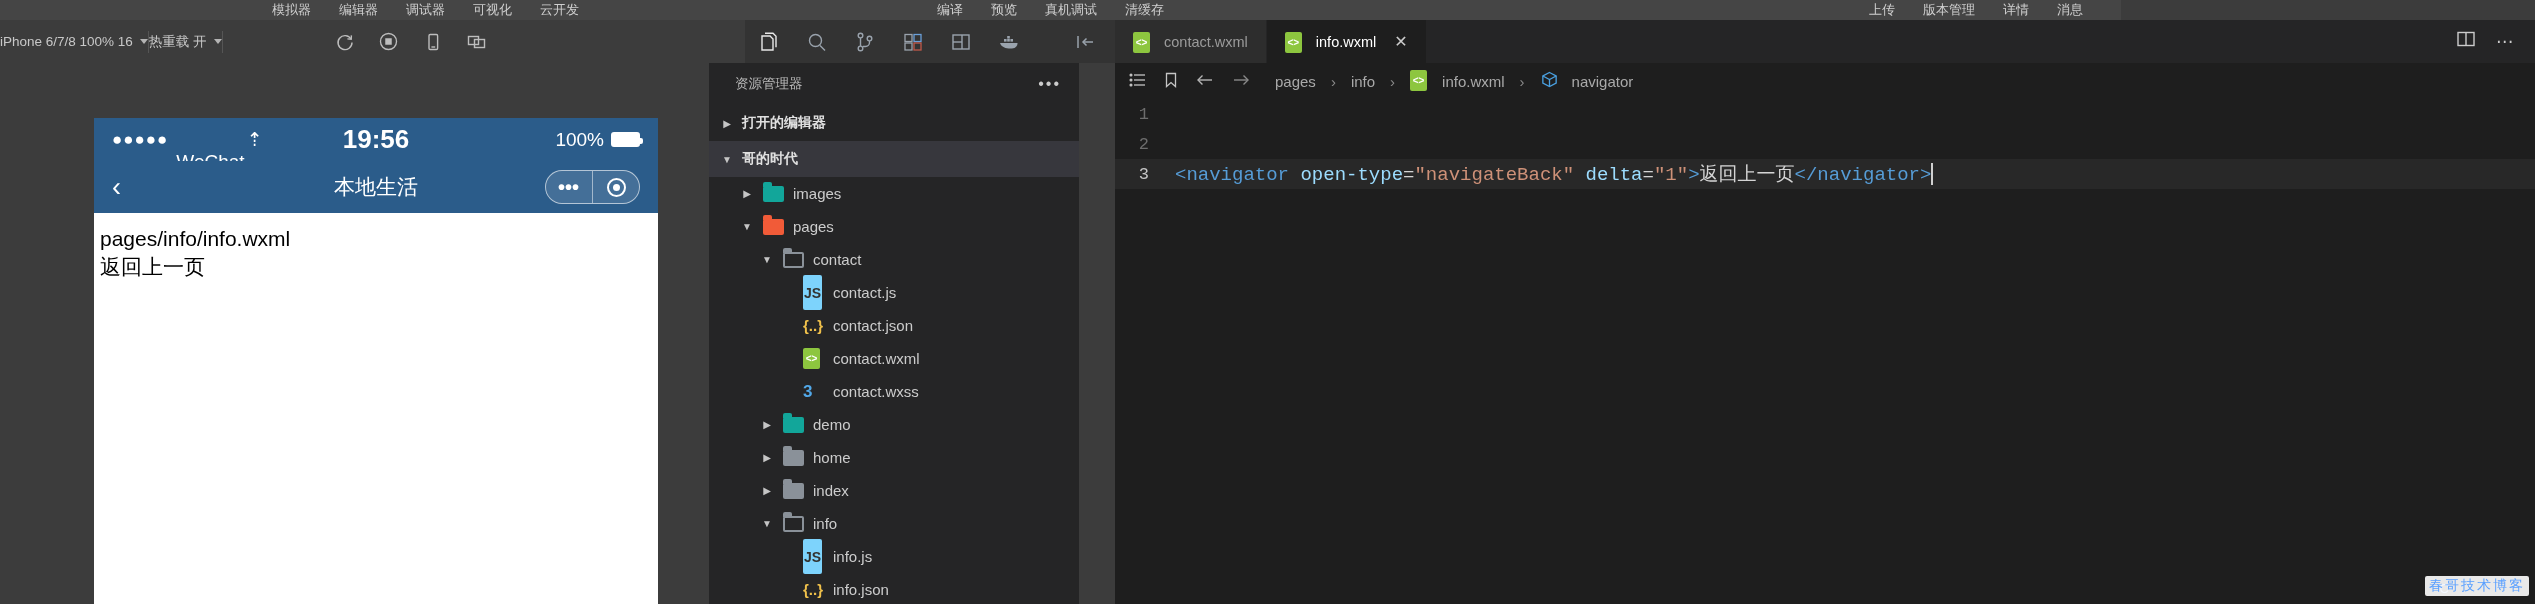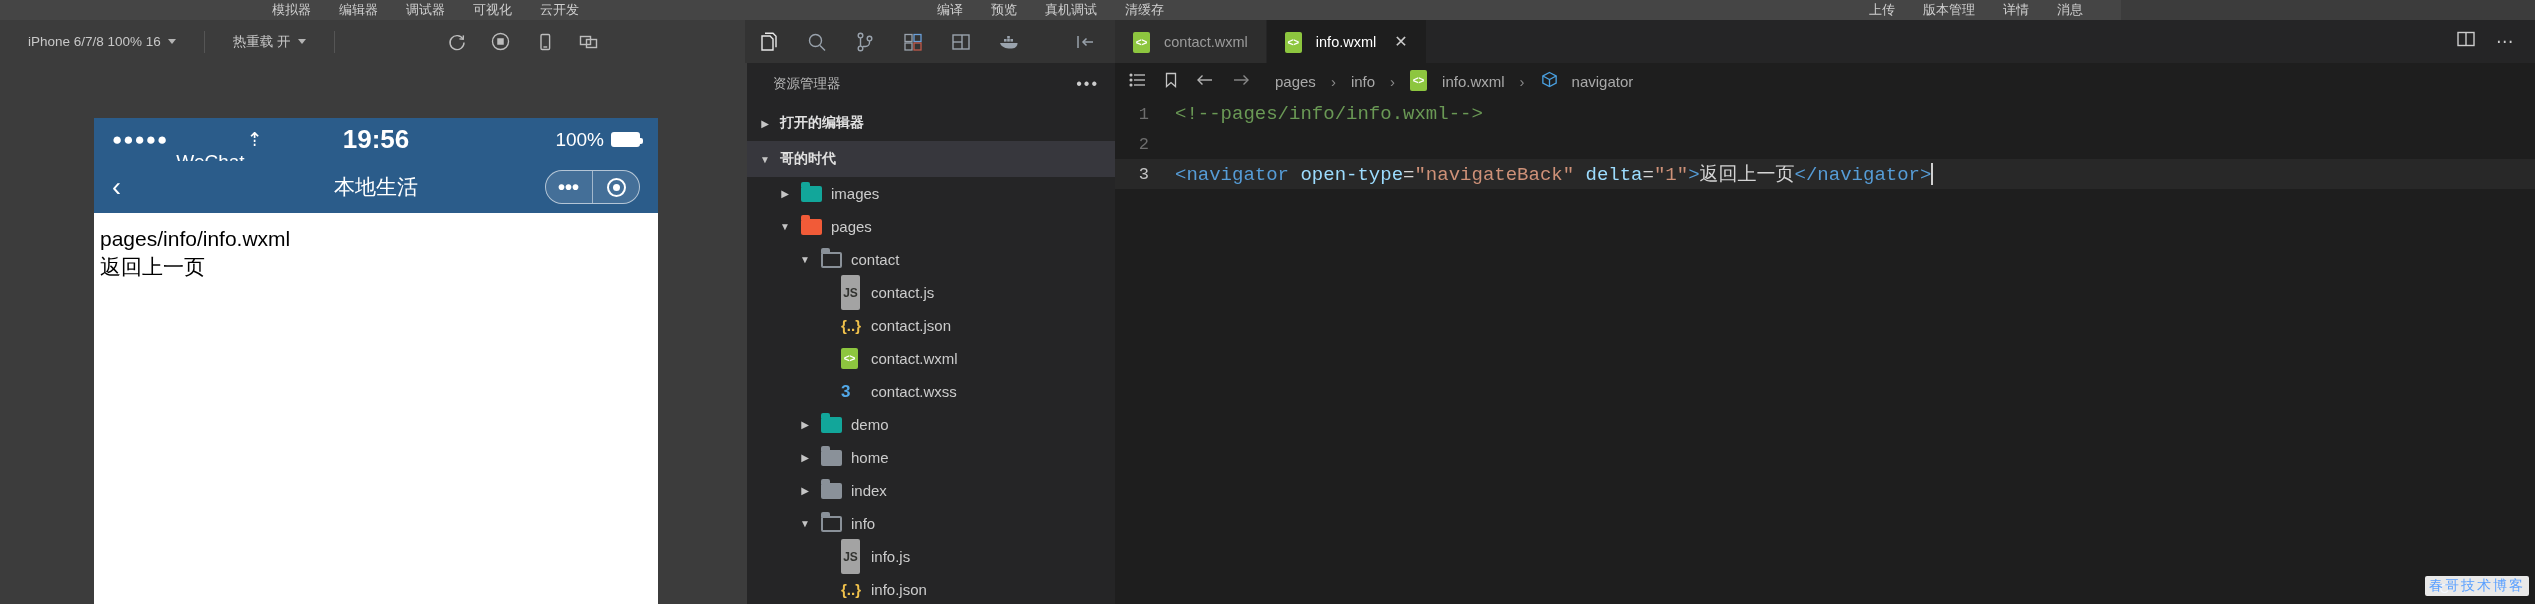--- a/index.html
+++ b/index.html
@@ -29,21 +29,21 @@
   .toolbar2 {
     position: absolute; left: 0; top: 20px; width: 2535px; height: 43px;
     background: #3c3c3c;
   }
   .sim-toolbar {
     position: absolute; left: 0; top: 0; width: 745px; height: 43px;
     display: flex; align-items: center;
   }
   .dropdown {
     display: flex; align-items: center; height: 43px;
-    padding: 0 28px; color: #c8c8c8; font-size: 13.5px; white-space: nowrap;
+    padding: 0 0; color: #c8c8c8; font-size: 13.5px; white-space: nowrap;
     cursor: default;
   }
   .dropdown .caret {
     display: inline-block; margin-left: 7px;
     width: 0; height: 0; border-left: 4px solid transparent;
     border-right: 4px solid transparent; border-top: 5px solid #b4b4b4;
   }
   .vsep { width: 1px; height: 22px; background: #555; }
   .icon-btn {
     width: 44px; height: 43px; display: flex; align-items: center;
@@ -126,21 +126,21 @@
           display:flex; align-items:center; justify-content:center; }
   .ring i { width: 7px; height: 7px; background:#fff; border-radius:50%; display:block; }
   .page-body { padding: 12px 4px 0 4px; }
   .page-line {
     font-family: "Liberation Sans", sans-serif; font-size: 21px; color: #000;
     line-height: 1.35; padding-left: 2px;
   }
 
   
   .sidebar {
-    position: absolute; left: 747px; top: 63px; width: 370px; bottom: 0;
+    position: absolute; left: 709px; top: 63px; width: 370px; bottom: 0;
     background: #252526; overflow: hidden;
   }
   .sb-header {
     height: 42px; display: flex; align-items: center;
     padding: 0 18px 0 26px; color: #bbbbbb; font-size: 13.5px;
   }
   .sb-header .more { margin-left: auto; letter-spacing: 2px; font-size: 16px; color: #cccccc; }
   .tree-section {
     height: 36px; display: flex; align-items: center; gap: 7px;
     padding-left: 10px; color: #e0e0e0; font-size: 14px; font-weight: bold;
@@ -169,22 +169,22 @@
   .fold.orange { background: #f15b38; } .fold.orange:before { background: #f15b38; }
   .fold-open {
     width: 21px; height: 16px; border: 2px solid #8a9199; border-radius: 2px;
     background: transparent; position: relative;
   }
   .fold-open:before {
     content:""; position:absolute; left:-2px; top:-6px; width:9px; height:5px;
     background:#8a9199; border-radius:2px 2px 0 0;
   }
 
-  .fjs { width: 19px; height: 35px; background: #a3a3a3; border-radius: 2px;
-    color: #323330; font-size: 12px; font-weight: bold; display:flex;
+  .fjs { width: 19px; height: 35px; background: #7dd3fc; border-radius: 2px;
+    color: #323330; font-size: 14px; font-weight: bold; display:flex;
     align-items:center; justify-content:center; }
   .fjson { color: #f0c14b; font-size: 15px; font-weight: bold; }
   .fwxml { width: 17px; height: 21px; background: #8dc63f; border-radius: 2px;
     color: #ffffff; font-size: 10px; font-weight: bold; display:flex;
     align-items:center; justify-content:center; }
   .fwxss { color: #52a8e8; font-size: 17px; font-weight: bold; font-family:"Liberation Sans",sans-serif;}
 
   
   .editor {
     position: absolute; left: 1115px; top: 63px; right: 0; bottom: 0;
@@ -565,20 +565,20 @@
       <svg width="19" height="19" viewBox="0 0 20 20" fill="none" stroke="#4aa0e0" stroke-width="1.4">
         <path d="M10 2.6 L17 6.3 v7.4 L10 17.4 L3 13.7 V6.3 z"></path>
           <path d="M3 6.3 L10 10 l7 -3.7"></path>
           <line x1="10" y1="10" x2="10" y2="17.4"></line>
       </svg>
     </span>
     <span class="bc-item">navigator</span>
   </div>
 
   <div class="code-area" id="code-container">
-      <div class="code-line"><span class="ln">1</span><span><span class="tok-comment">&lt;!--pages/info/info.wxml--&gt;</span></span></div>
+      <div class="code-line"><span class="ln">1</span></div>
       <div class="code-line"><span class="ln">2</span></div>
       <div class="code-line hl"><span class="ln cur">3</span><span><span class="tok-tag">&lt;navigator</span><span class="tok-text"> </span><span class="tok-attr">open-type</span><span class="tok-text">=</span><span class="tok-str">"navigateBack"</span><span class="tok-text"> </span><span class="tok-attr">delta</span><span class="tok-text">=</span><span class="tok-str">"1"</span><span class="tok-tag">&gt;</span><span class="tok-text">返回上一页</span><span class="tok-tag">&lt;/navigator</span><span class="tok-tag">&gt;</span></span><span class="caret-bar"></span></div>
     </div>
 
   <span class="wm-c">C</span>
   <span class="watermark">春哥技术博客</span>
 </div>
 
 </body></html>

